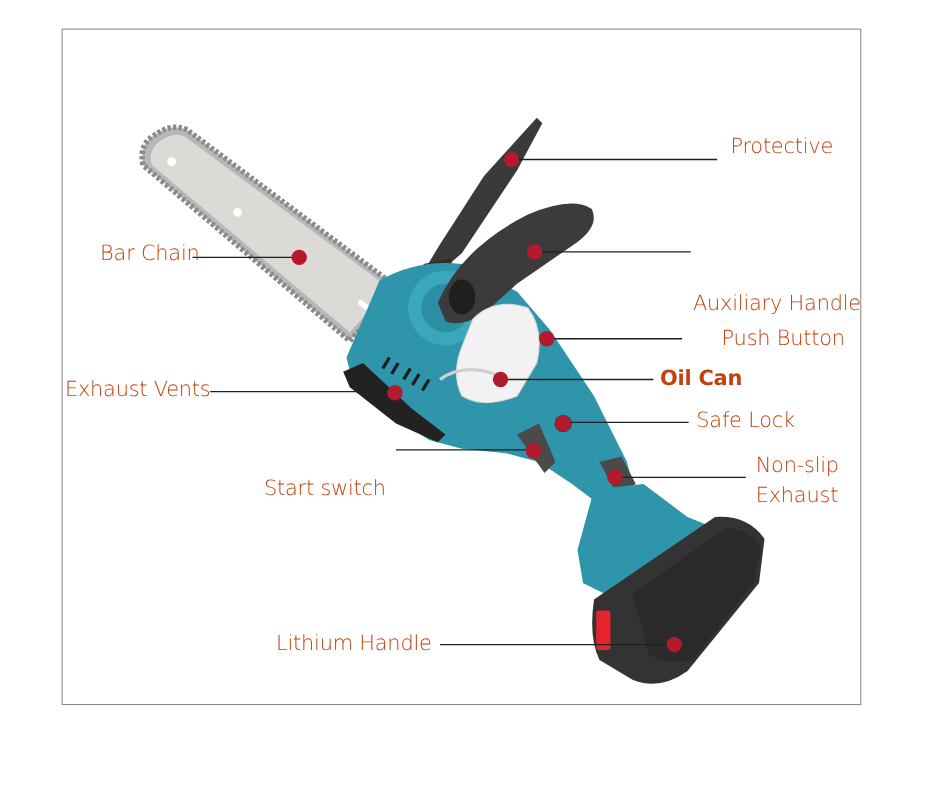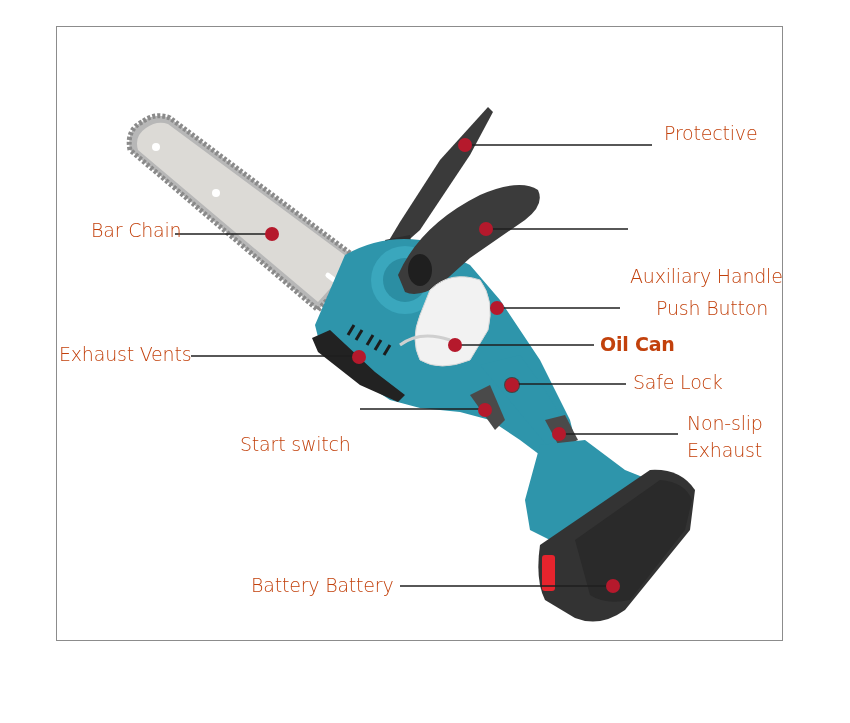--- a/index.html
+++ b/index.html
@@ -91,13 +91,13 @@
 <div class="label" style="left:630px; top:215px;margin-top:48px;">Auxiliary Handle</div>
 <div class="label" style="left:656px; top:295px;">Push Button</div>
 <div class="label" style="left:59px; top:341px;">Exhaust Vents</div>
 <div class="label" style="left:600px; top:331px;font-weight:bold;">Oil Can</div>
 <div class="label" style="left:633px; top:369px;">Safe Lock</div>
 <div class="label" style="left:240px; top:395px;margin-top:36px;">Start switch</div>
 <div class="label" style="left:687px; top:410px;">
   <div>Non-slip</div>
   <div>Exhaust</div>
 </div>
-<div class="label" style="left:251px; top:572px;">Battery Battery</div>
+<div class="label" style="left:251px; top:572px;">Lithium Handle</div>
 
 </body></html>

